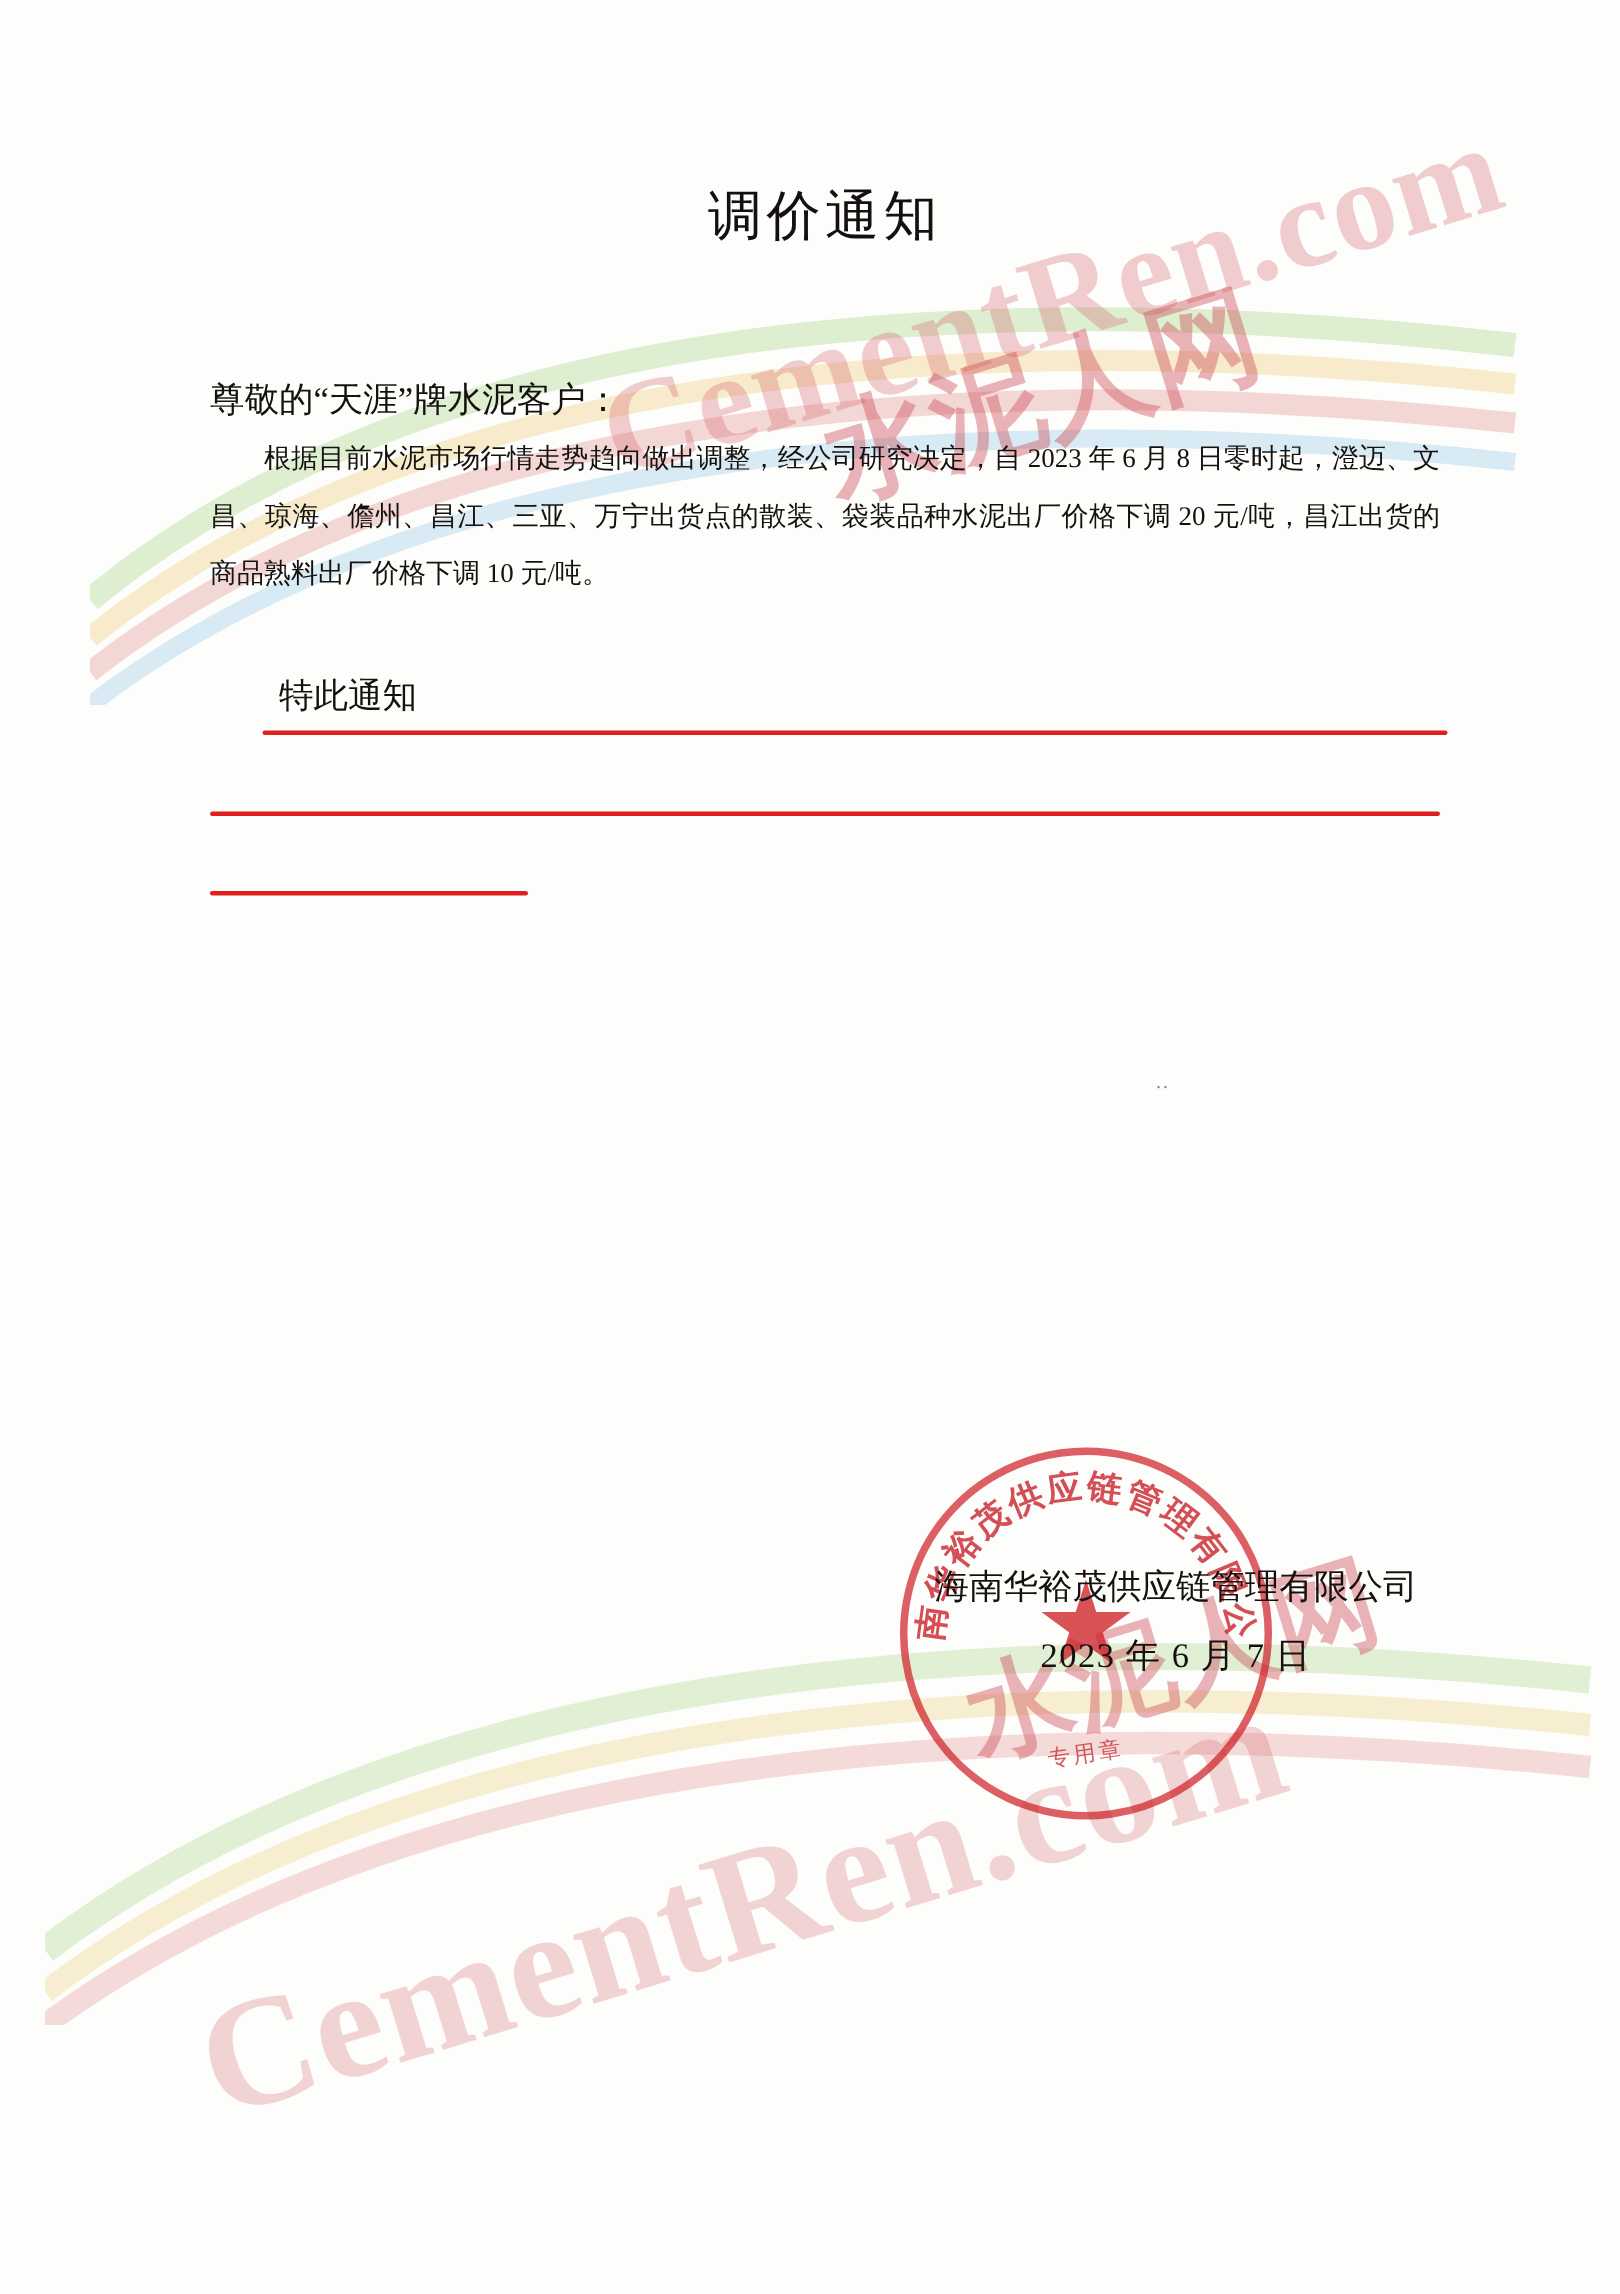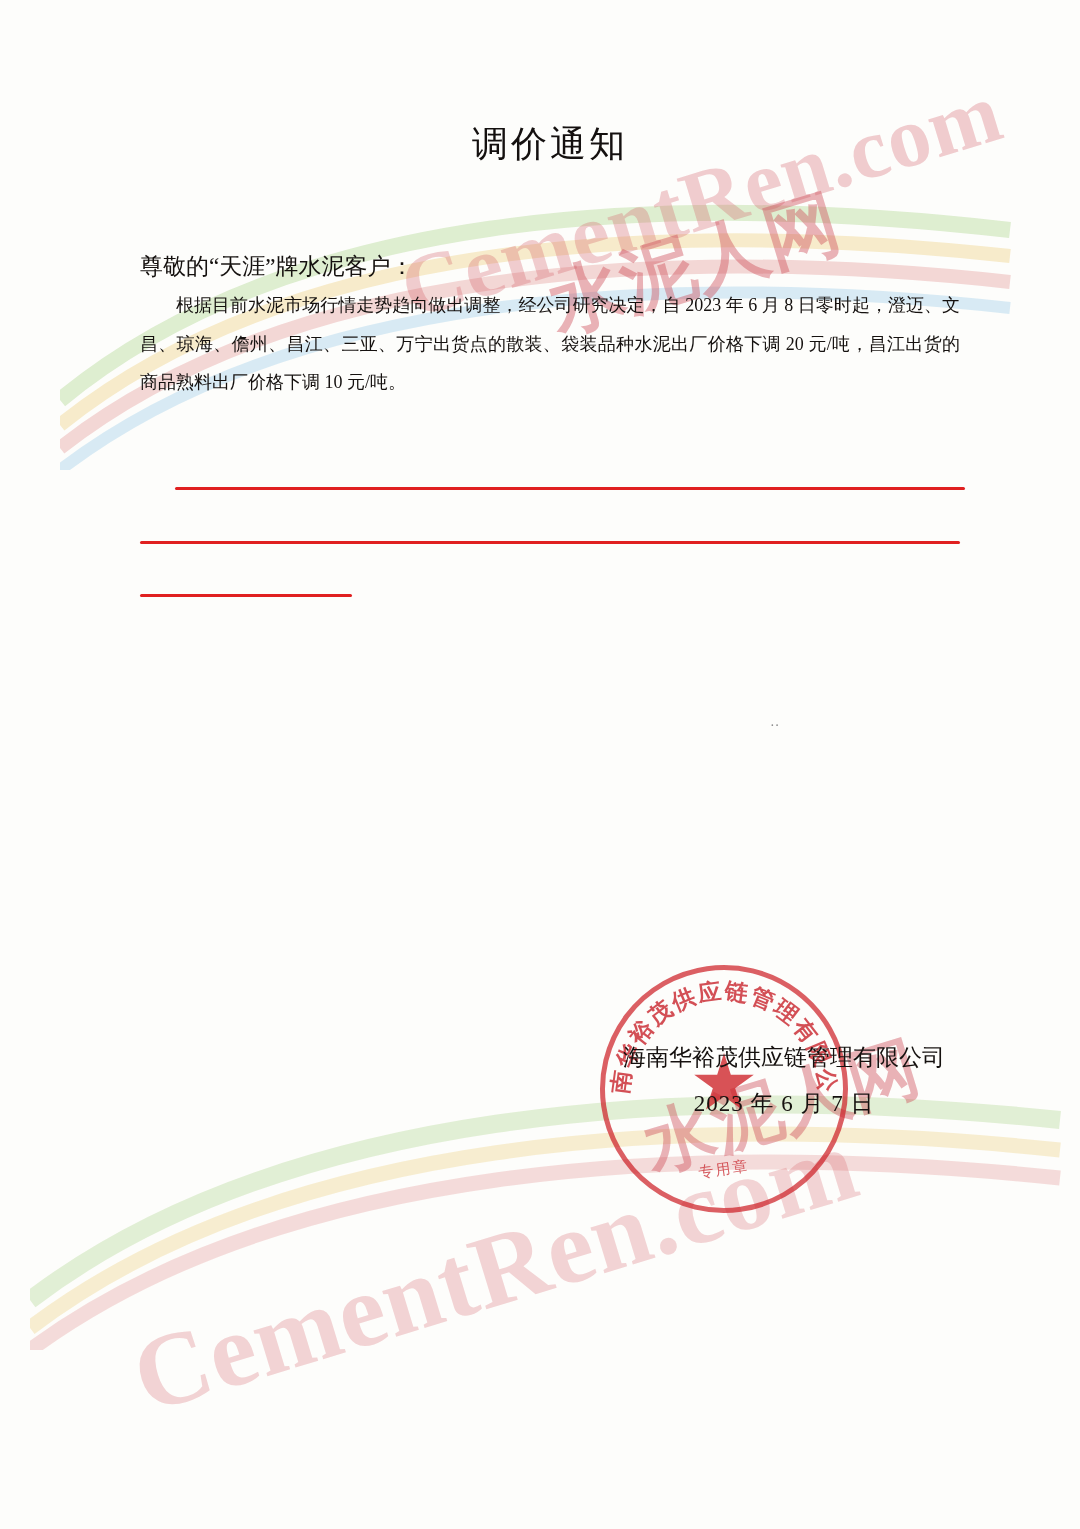--- a/index.html
+++ b/index.html
@@ -193,20 +193,21 @@
     <div class="wm-text wm-2">CementRen.com</div>
     <div class="wm-text cn wm-1">水泥人网</div>
     <div class="wm-text wm-3">CementRen.com</div>
     <div class="wm-text cn wm-4">水泥人网</div>
   </div>
 
   <div class="doc">
     <h1 class="title">调价通知</h1>
     <div class="salutation">尊敬的“天涯”牌水泥客户：</div>
     <p class="para tight">根据目前水泥市场行情走势趋向做出调整，经公司研究决定，自 2023 年 6 月 8 日零时起，澄迈、文昌、琼海、儋州、昌江、三亚、万宁出货点的散装、袋装品种水泥出厂价格下调 20 元/吨，昌江出货的商品熟料出厂价格下调 10 元/吨。</p>
+    <div class="notice-line">特此通知</div>
   </div>
 
   <div class="ann ann-1"></div>
   <div class="ann ann-2"></div>
   <div class="ann ann-3"></div>
 
   <div class="dot-mark">··</div>
 
   <div class="seal">
     <div class="seal-ring"></div>

